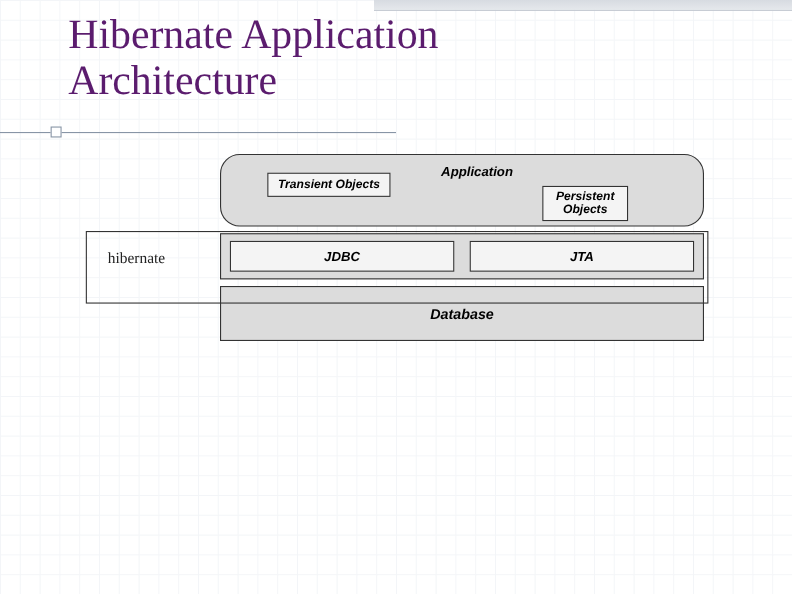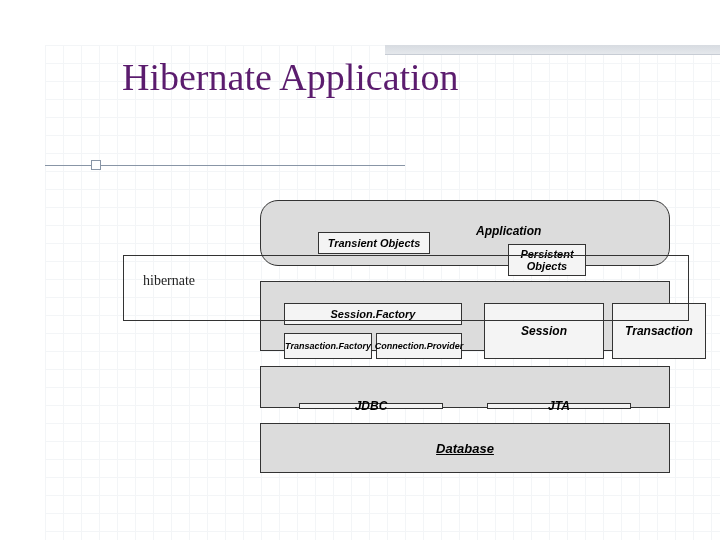--- a/index.html
+++ b/index.html
@@ -1,15 +1,15 @@
 <!DOCTYPE html>
 <html><head>
 <meta charset="utf-8">
 <style>
-  * { box-sizing: border-box; margin: 15px; padding: 0; }
+  * { box-sizing: border-box; margin: 0; padding: 0; }
   body {
     width: 720px;
     height: 540px;
     background: #fff;
     position: relative;
     font-family: Arial, sans-serif;
     overflow: hidden;
   }
   
   .grid {
@@ -175,21 +175,20 @@
   .db-layer {
     height: 50px;
     display: flex;
     align-items: center;
     justify-content: center;
   }
   .db-label {
     font-size: 13px;
     font-style: italic;
     font-weight: bold;
-    text-decoration: underline;
   }
   
   .hib-box {
     position: absolute;
     left: 78px;
     top: 210px;
     width: 566px;
     height: 66px;
     border: 1px solid #333;
     background: transparent;
@@ -205,40 +204,34 @@
   }
 </style>
 </head>
 <body>
 
 <div class="grid"></div>
 <div class="topbar"></div>
 
 <h1 class="heading">
   <span>Hibernate Application</span><br>
+  <span>Architecture</span>
 </h1>
 
 <div class="rule"></div>
 <div class="bullet"></div>
 
 <div class="diagram">
 
   <div class="layer app-layer">
     <div class="app-label">Application</div>
     <div class="box transient">Transient Objects</div>
     <div class="box persistent">Persistent Objects</div>
   </div>
 
-  <div class="layer mid-layer">
-    <div class="box sf">Session.Factory</div>
-    <div class="box tf">Transaction.Factory</div>
-    <div class="box cp">Connection.Provider</div>
-    <div class="box session">Session</div>
-    <div class="box trans">Transaction</div>
-  </div>
 
   <div class="layer api-layer">
     <div class="api-row">
       <div class="box">JDBC</div>
       <div class="box">JTA</div>
     </div>
   </div>
 
   <div class="layer db-layer">
     <div class="db-label">Database</div>

